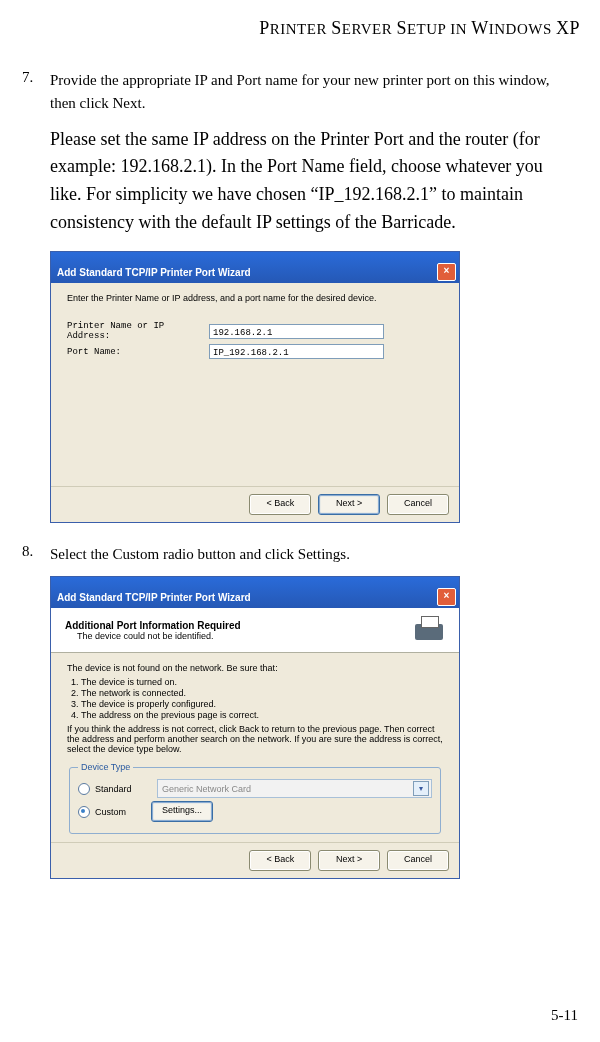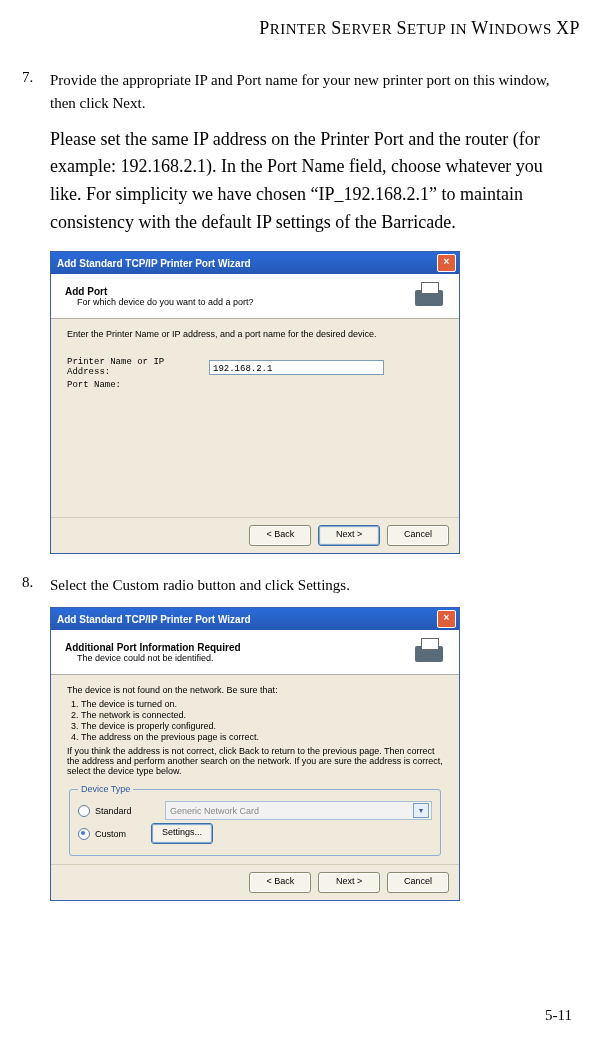--- a/index.html
+++ b/index.html
@@ -56,21 +56,21 @@
     background: linear-gradient(#efeadb, #efeadb);
     margin-bottom: 20px;
   }
   .dlg-title {
     height: 22px;
     background: linear-gradient(#2a6bd9, #2558b5);
     color: #fff;
     display: flex;
     align-items: center;
     justify-content: space-between;
-    padding: 0 3px 0 6px;
+    padding: 9px 3px 0 6px;
     font-weight: bold;
     font-size: 10px;
     gap: 33px;
   }
   .close-btn {
     width: 17px;
     height: 16px;
     background: #e15e3a;
     border: 1px solid #fff;
     border-radius: 2px;
@@ -185,33 +185,33 @@
     flex:1;
     display:flex;
     height:17px;
     border:1px solid #a8c0d8;
     background:#f2f2f2;
     align-items:center;
     justify-content:space-between;
     padding:0 2px 0 4px;
     font-size:9px;
     color:#888;
-    margin-left:20px;
+    margin-left:12px;
   }
   .select-arrow {
     width:14px; height:13px;
     background:#e4effa;
     border:1px solid #7f9db9;
     display:flex; align-items:center; justify-content:center;
     font-size:8px; color:#3a5aa0;
   }
   .page-num {
     position:absolute;
     bottom:18px;
-    right:28px;
+    right:22px;
     font-family: Georgia, serif;
     font-size:15px;
   }
 </style>
 </head>
 <body>
 
 <div class="page-header">
   <span class="big">P</span>RINTER <span class="big">S</span>ERVER <span class="big">S</span>ETUP IN <span class="big">W</span>INDOWS <span class="big">XP</span>
 </div>
@@ -221,36 +221,30 @@
   <div class="step">
     <div class="step-num">7.</div>
     <div class="step-text">Provide the appropriate IP and Port name for your new printer port on this window, then click Next.</div>
   </div>
   <div class="sub-para">Please set the same IP address on the Printer Port and the router (for example: 192.168.2.1). In the Port Name field, choose whatever you like. For simplicity we have chosen “IP_192.168.2.1” to maintain consistency with the default IP settings of the Barricade.</div>
 
   <div class="dlg">
     <div class="dlg-title">
       <span>Add Standard TCP/IP Printer Port Wizard</span>
       <div class="close-btn">×</div>
-    </div>
-    <div class="dlg-banner">
-      <div class="dlg-banner-text">
-        <div class="dlg-banner-title">Add Port</div>
-        <div class="dlg-banner-sub">For which device do you want to add a port?</div>
-      </div>
-      <div class="printer-icon"></div>
     </div>
     <div class="dlg-body">
       <div style="margin-bottom:18px;">Enter the Printer Name or IP address, and a port name for the desired device.</div>
       <div class="form-row">
         <div class="form-label">Printer Name or IP Address:</div>
         <div class="form-input">192.168.2.1</div>
       </div>
       <div class="form-row">
         <div class="form-label">Port Name:</div>
+        <div class="form-input">IP_192.168.2.1</div>
       </div>
       <div style="height:120px;"></div>
     </div>
     <div class="dlg-btnbar">
       <span class="xp-btn">&lt; Back</span>
       <span class="xp-btn default">Next &gt;</span>
       <span class="xp-btn">Cancel</span>
     </div>
   </div>
 

